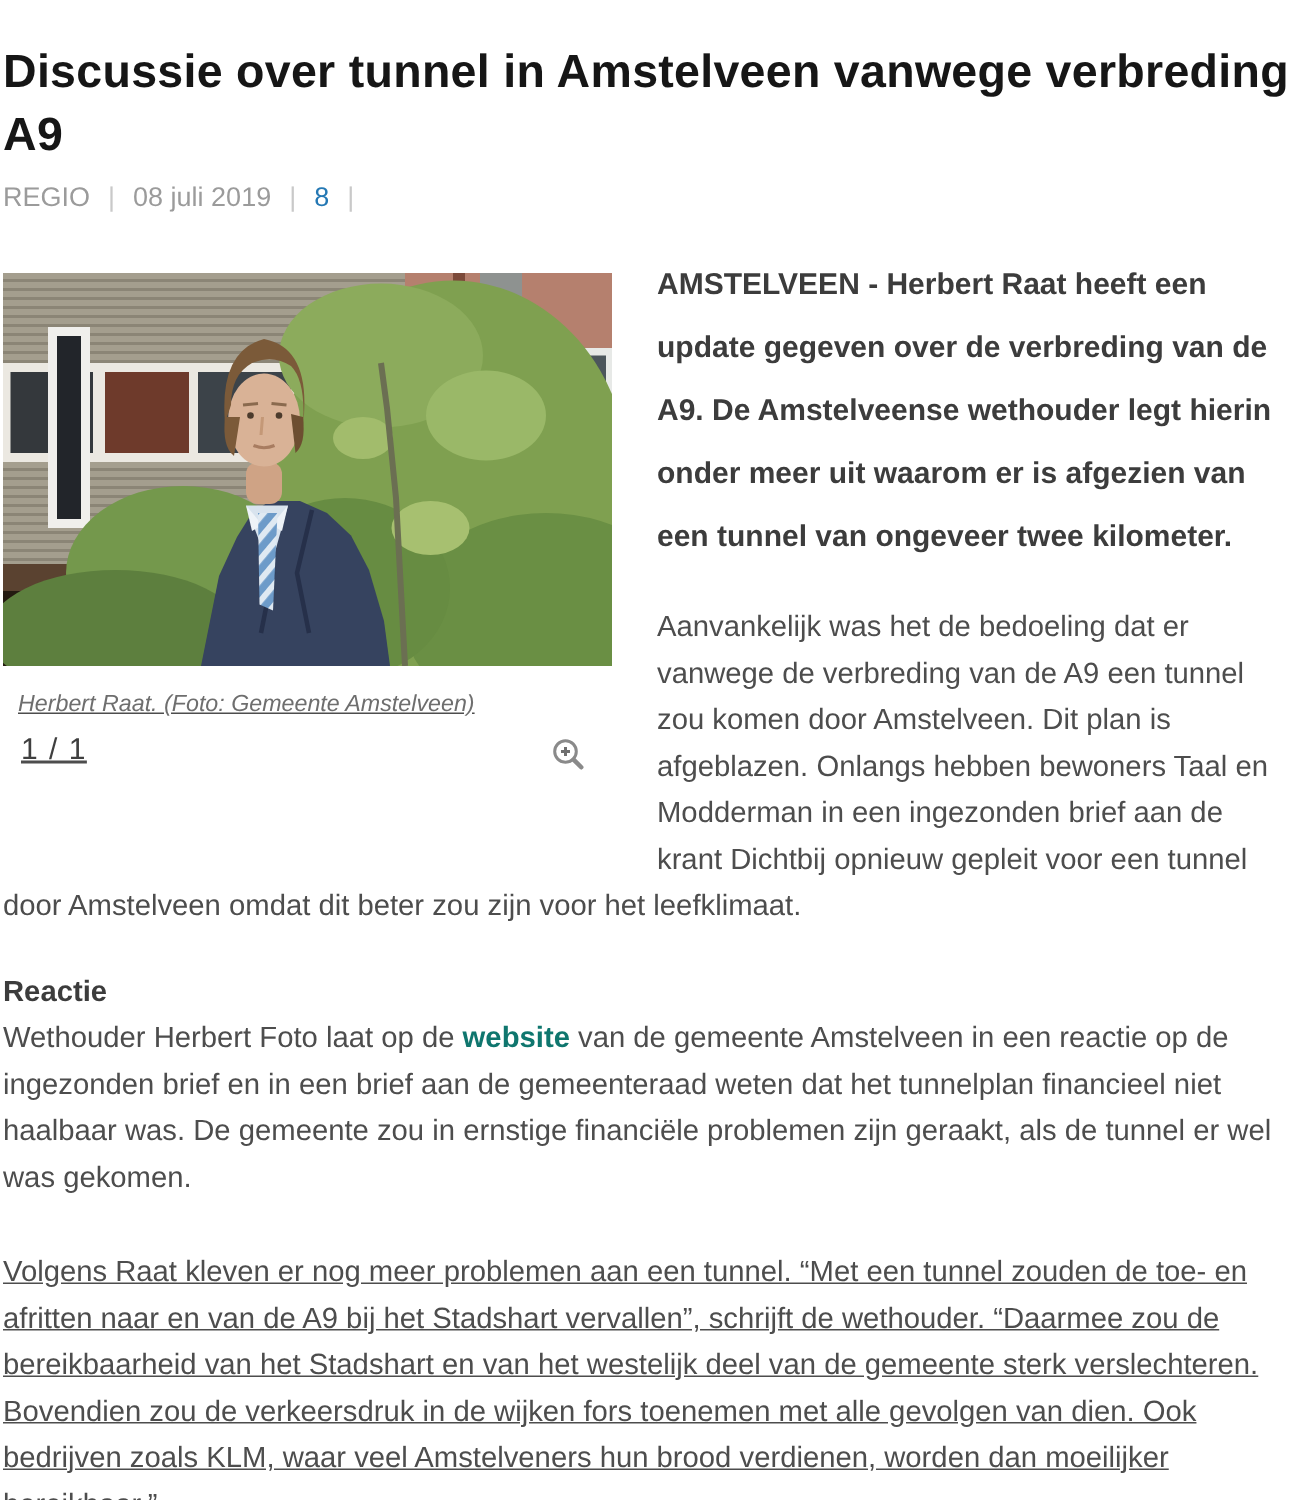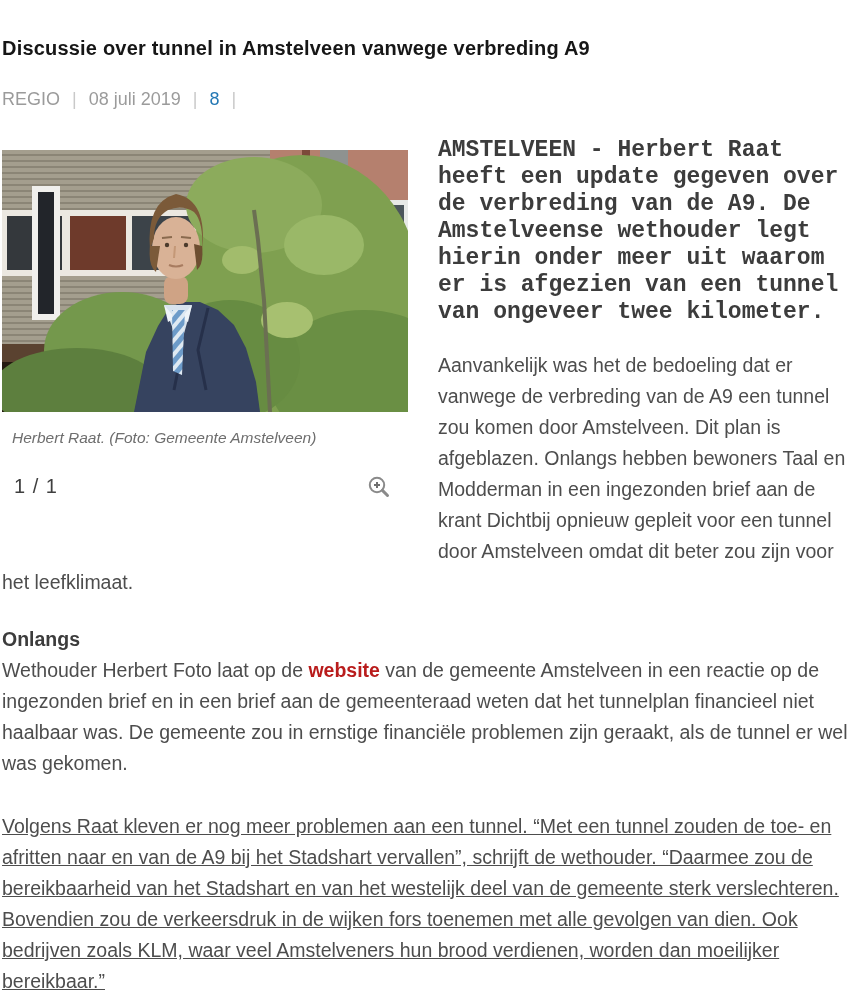--- a/index.html
+++ b/index.html
@@ -10,30 +10,30 @@
     overflow: hidden;
     font-family: "Liberation Sans", "DejaVu Sans", sans-serif;
     color: #4d4d4d;
     position: relative;
   }
   .page { padding: 0 2px; }
 
   
   h1.headline {
     margin-top: 27px;
-    font-size: 20px;
+    font-size: 31px;
     line-height: 42px;
     font-weight: bold;
     color: #161616;
     letter-spacing: 0.2px;
   }
 
   
   .meta {
-    margin-top: 20px;
+    margin-top: 10px;
     font-size: 18px;
     color: #9b9b9b;
     display: flex;
     align-items: center;
     white-space: nowrap;
   }
   .meta .sep { color: #c9c9c9; margin: 0 12px; font-weight: 300; }
   .meta .sep-wide { margin-right: 20px; }
   .meta a.comments {
     color: #2478b4;
@@ -46,76 +46,76 @@
     margin-top: 27px;
     font-size: 19.5px;
     line-height: 31px;
     color: #4d4d4d;
   }
 
   figure.photo-figure {
     float: left;
     width: 402px;
     margin: 13px 34px 54px 0;
+    text-decoration: underline;
   }
   .photo-frame {
     width: 406px;
     height: 262px;
     overflow: hidden;
     cursor: pointer;
     background: #8f8b7d;
     line-height: 0;
   }
   figcaption {
     margin-top: 16px;
     font-style: italic;
     font-size: 15.5px;
     line-height: 19px;
     color: #6e6e6e;
     padding-left: 10px;
   }
   .gallery-row {
-    margin-top: 24px;
+    margin-top: 6px;
     display: flex;
-    align-items: center;
+    align-items: flex-end;
     justify-content: space-between;
     padding: 0 12px;
   }
   .gallery-counter {
     font-size: 20px;
     color: #3f3f3f;
     letter-spacing: 1px;
   }
   .zoom-btn {
     width: 26px; height: 26px;
     cursor: pointer;
     display: inline-flex;
     align-items: center;
     justify-content: center;
     background: none; border: none; padding: 0;
   }
 
   p.lead {
     font-weight: bold;
     color: #3c3c3c;
-    font-size: 23px;
-    line-height: 27px;
-    font-family: Liberation Mono, monospace;
+    font-size: 20px;
+    line-height: 42px;
   }
   p.body-p { margin-top: 24px; }
   p.body-p-gap { margin-top: 32px; text-decoration: underline; }
   h2.subhead {
     font-size: 19.5px;
     line-height: 31px;
     font-weight: bold;
     color: #3c3c3c;
     margin-top: 26px;
   }
   a.inline-link {
-    color: #b91c1c;
+    color: #0f766e;
     font-weight: bold;
     text-decoration: none;
     cursor: pointer;
   }
 </style>
 </head>
 <body>
 
 <div class="page">
 
@@ -218,20 +218,20 @@
             <line x1="16.4" y1="16.4" x2="21.5" y2="21.5" stroke="#8a8a8a" stroke-width="3" stroke-linecap="round"></line>
           </svg>
         </button>
       </div>
     </figure>
 
     <p class="lead">AMSTELVEEN - Herbert Raat heeft een update gegeven over de verbreding van de A9. De Amstelveense wethouder legt hierin onder meer uit waarom er is afgezien van een tunnel van ongeveer twee kilometer.</p>
 
     <p class="body-p">Aanvankelijk was het de bedoeling dat er vanwege de verbreding van de A9 een tunnel zou komen door Amstelveen. Dit plan is afgeblazen. Onlangs hebben bewoners Taal en Modderman in een ingezonden brief aan de krant Dichtbij opnieuw gepleit voor een tunnel door Amstelveen omdat dit beter zou zijn voor het leefklimaat.</p>
 
-    <h2 class="subhead">Onlangs</h2>
+    <h2 class="subhead">Reactie</h2>
 
     <p><span>Wethouder Herbert Foto laat op de </span><a class="inline-link">website</a><span> van de gemeente Amstelveen in een reactie op de ingezonden brief en in een brief aan de gemeenteraad weten dat het tunnelplan financieel niet haalbaar was. De gemeente zou in ernstige financiële problemen zijn geraakt, als de tunnel er wel was gekomen.</span></p>
 
     <p class="body-p-gap">Volgens Raat kleven er nog meer problemen aan een tunnel. “Met een tunnel zouden de toe- en afritten naar en van de A9 bij het Stadshart vervallen”, schrijft de wethouder. “Daarmee zou de bereikbaarheid van het Stadshart en van het westelijk deel van de gemeente sterk verslechteren. Bovendien zou de verkeersdruk in de wijken fors toenemen met alle gevolgen van dien. Ook bedrijven zoals KLM, waar veel Amstelveners hun brood verdienen, worden dan moeilijker bereikbaar.”</p>
 
   </div>
 </div>
 
 </body></html>

